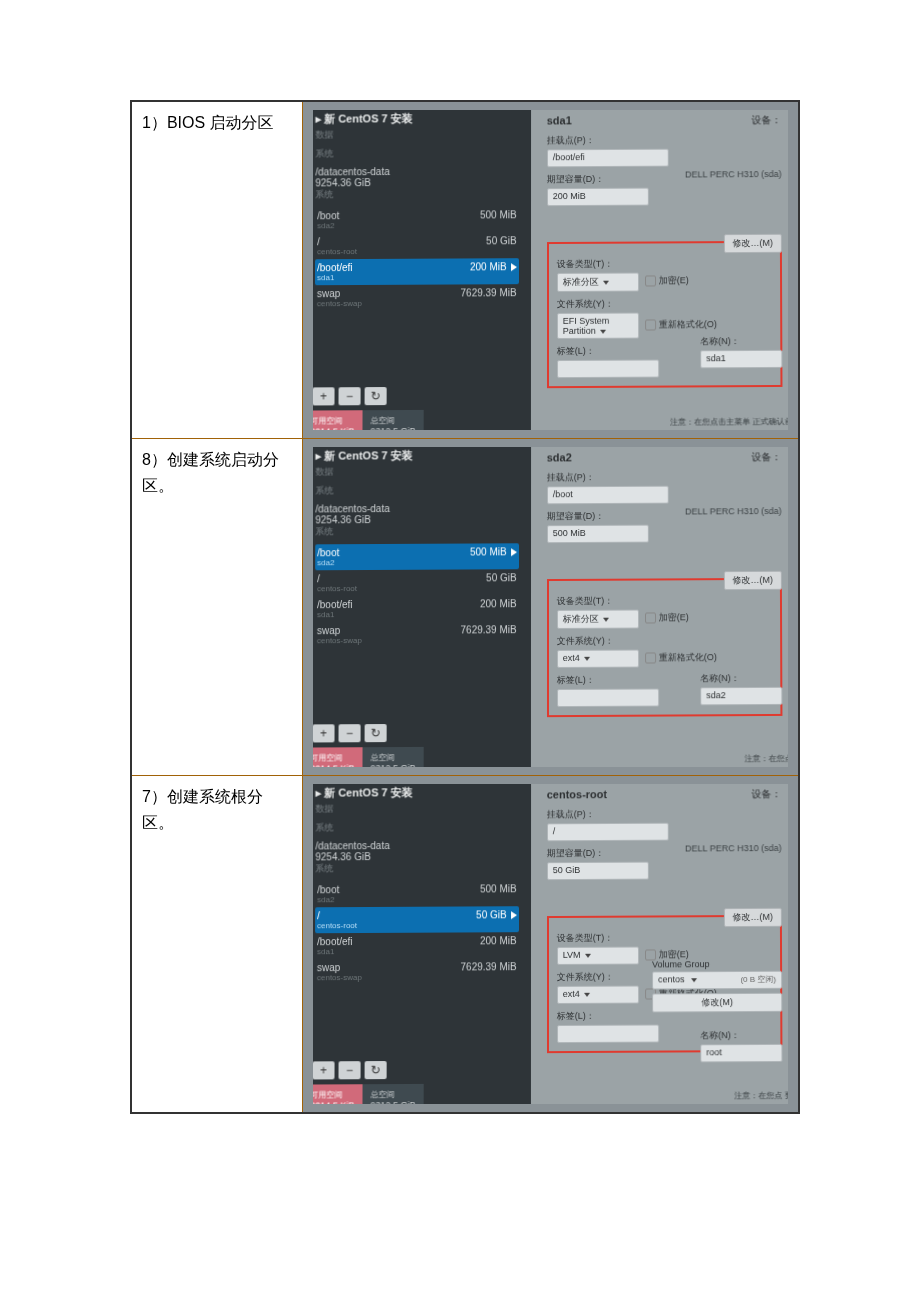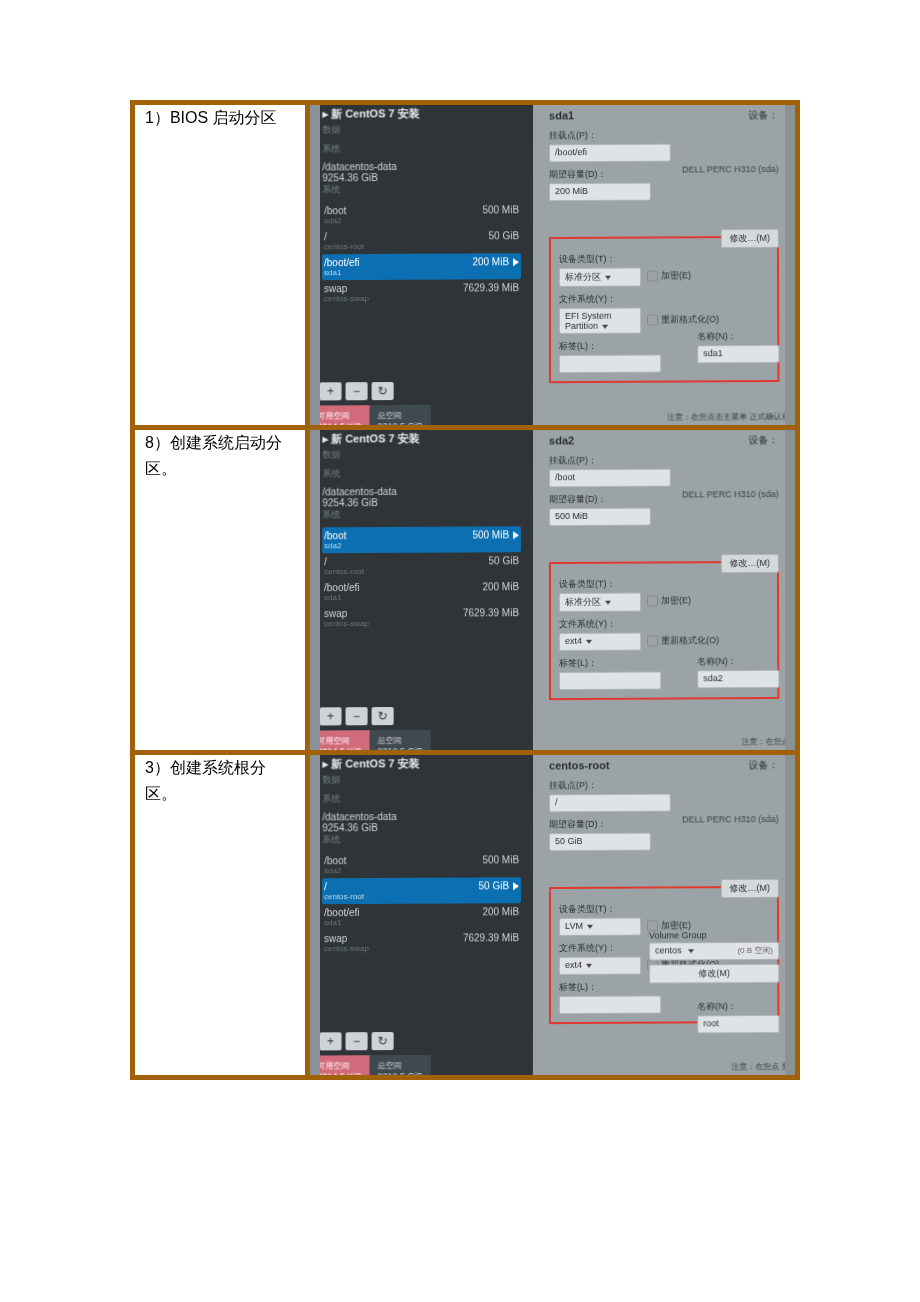--- a/index.html
+++ b/index.html
@@ -1,18 +1,18 @@
 <!DOCTYPE html>
 <html><head>
 <meta charset="utf-8">
 <style>
   body{margin:0;background:#fff;font-family:"Microsoft YaHei",SimSun,sans-serif;color:#000}
   .page{width:920px;margin:0 auto;padding:100px 120px 80px 130px;box-sizing:border-box}
   table.main{border-collapse:collapse;width:100%;border:2px solid #333}
-  table.main td{border:5px solid #a16207;vertical-align:top;padding:0 10px}
+  table.main td{border:1px solid #a16207;vertical-align:top;padding:8px 10px}
   td.left{width:150px;font-size:16px;line-height:1.6}
   td.right{padding:0;background:#8a9297}
   .shot{position:relative;width:100%;height:320px;overflow:hidden}
   .tilt{position:absolute;inset:-10px;transform:perspective(2000px) rotateX(2deg) skewY(-0.3deg);display:flex}
   .sidebar{width:46%;background:#2e3438;color:#cfd3d5;font-size:10px;padding:10px 12px;box-sizing:border-box;position:relative}
   .sidebar .title{font-weight:bold;color:#e8eaea;font-size:11px;margin-bottom:2px}
   .sidebar .sub{color:#7a8286;font-size:9px;margin-bottom:6px}
   .plist{margin:0;padding:0;list-style:none}
   .plist li{display:flex;justify-content:space-between;padding:3px 2px;border-radius:2px}
   .plist li .psub{display:block;color:#6e7679;font-size:8px}
@@ -212,21 +212,21 @@
                     <div class="lbl">名称(N)：</div>
                     <div class="fld" style="width: 70px;">sda2</div>
                   </div>
                   <div class="note">注意：在您点</div>
                 </div>
               </div>
             </div>
           </td>
         </tr>
         <tr>
-          <td class="left">3）创建系统根分区。</td>
+          <td class="left">7）创建系统根分区。</td>
           <td class="right">
             <div class="shot">
               <div class="tilt">
                 <div class="sidebar">
                   <div class="title">▸ 新 CentOS 7 安装</div>
                   <div class="sub">数据</div>
                   <ul class="plist"></ul>
                   <div class="sub">系统</div>
                   <li>
                     <div><span>/data</span><span class="psub">centos-data</span></div>

